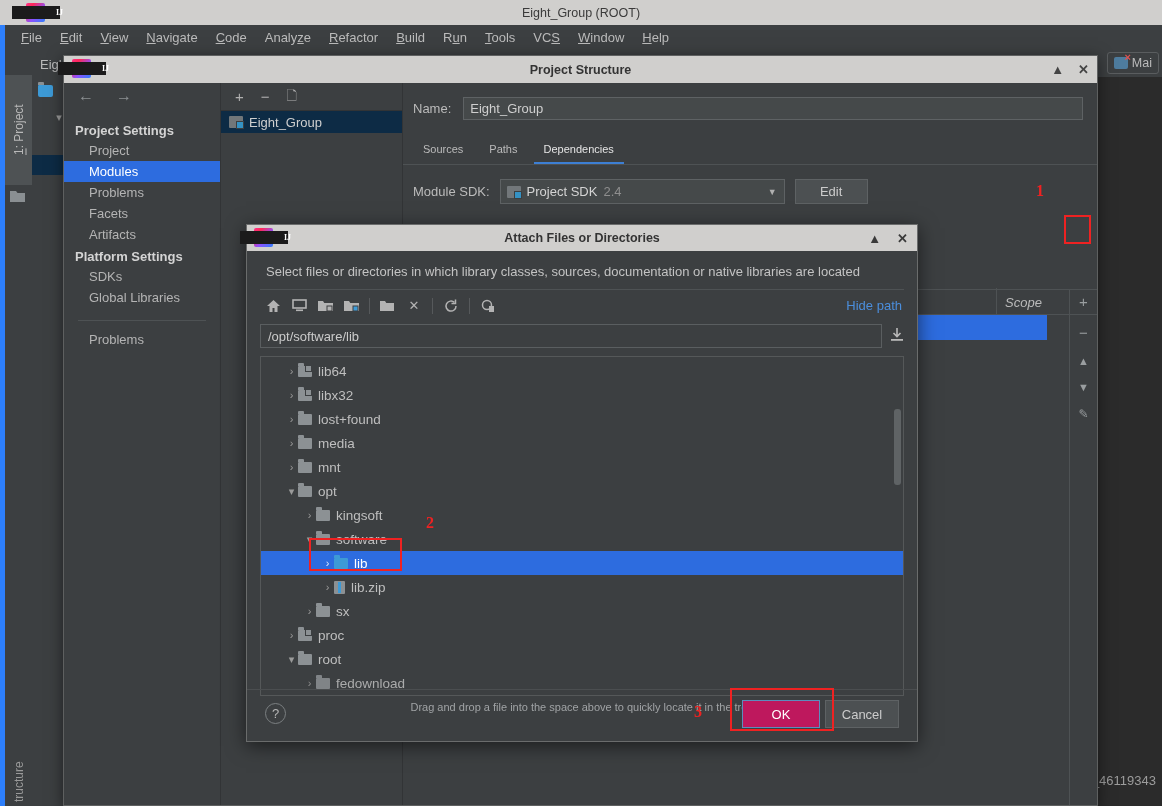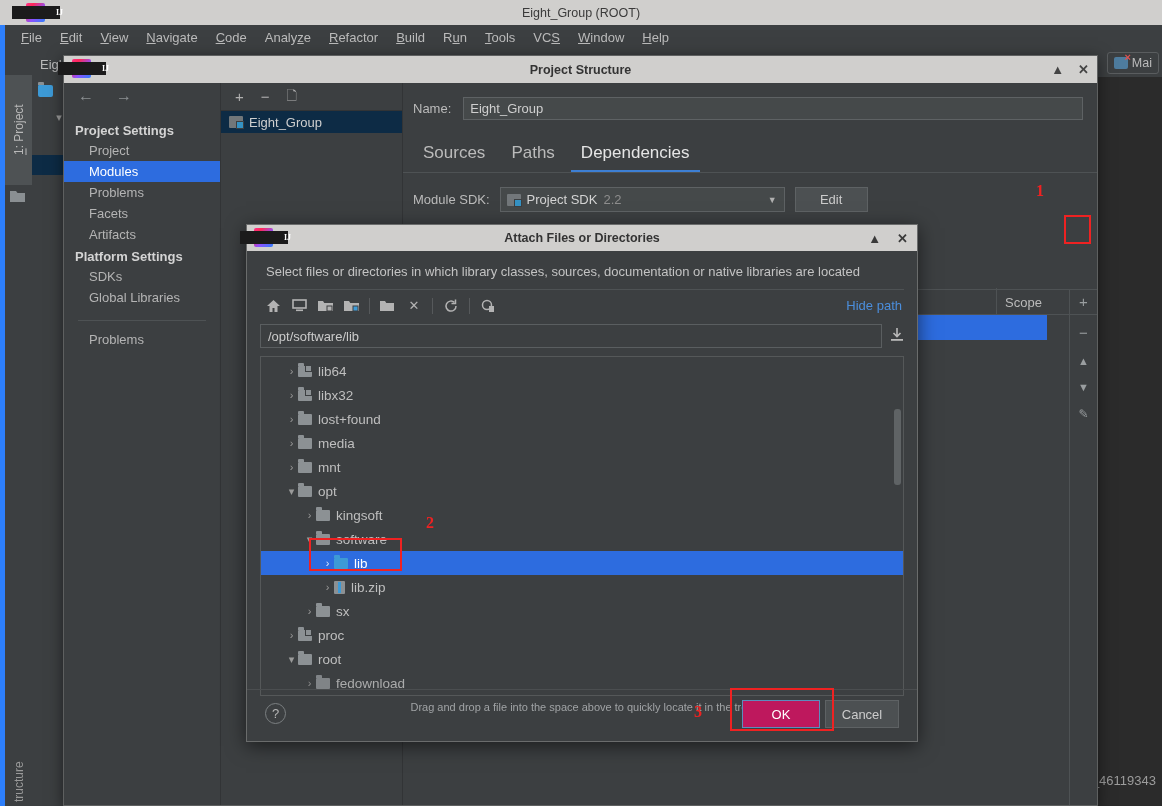--- a/index.html
+++ b/index.html
@@ -126,42 +126,42 @@
   .mod-icon:after{content:"";position:absolute;right:-1px;bottom:-1px;width:6px;height:6px;background:#3592c4;border:1px solid #3c3f41;}
 
   .ps-right { flex:1; position:relative; background:#3c3f41; }
   .name-row { display:flex; align-items:center; gap:12px; padding:14px 0 0 10px; }
   .name-row label { font-size:13px; color:#bbbbbb; }
   .txt-field {
     height:23px; background:#45494a; border:1px solid #5e6264; color:#cfcfcf;
     display:flex; align-items:center; padding:0 6px; font-size:13px;
   }
   .tabs-row { display:flex; gap:6px; padding:18px 0 0 10px; }
-  .ptab { padding:5px 10px 7px 10px; font-size:17px; color:#bbbbbb; }
+  .ptab { padding:5px 10px 7px 10px; font-size:11px; color:#bbbbbb; }
   .ptab.active { color:#e5e5e5; border-bottom:2px solid #3d7fd4; }
   .tabs-underline { height:1px; background:#4e5254; margin:0 0 0 0; }
 
   .sdk-row { display:flex; align-items:center; gap:10px; padding:14px 0 0 10px; }
   .sdk-combo {
     width:285px; height:25px; background:#45494a; border:1px solid #5e6264;
     display:flex; align-items:center; gap:6px; padding:0 6px; position:relative; font-size:13px; color:#d4d4d4;
   }
   .sdk-combo .caret { position:absolute; right:7px; color:#b0b0b0; font-size:9px; }
   .sdk-combo .dim { color:#8e8e8e; }
   .edit-btn {
     width:73px; height:25px; background:#4c5052; border:1px solid #5e6264;
     display:flex; align-items:center; justify-content:center; font-size:13px; color:#cccccc;
   }
 
   .dep-header {
     position:absolute; left:0; top:206px; width:100%; height:26px;
     border-top:1px solid #4e5254; border-bottom:1px solid #4e5254;
     display:flex; align-items:center; font-size:13px; color:#bbbbbb;
   }
-  .dep-header .cell { border-right:1px solid #4e5254; height:28px; display:flex; align-items:center; padding:4px 8px;}
+  .dep-header .cell { border-right:1px solid #4e5254; height:28px; display:flex; align-items:center; padding:4px 8px;font-style:italic;}
   .dep-row-sel { position:absolute; left:0; top:232px; width:644px; height:25px; background:#2d6cdf; }
 
   .dep-side-toolbar {
     position:absolute; right:0; top:206px; width:28px; bottom:0;
     border-left:1px solid #4e5254; display:flex; flex-direction:column; align-items:center;
     padding-top:4px; gap:14px; color:#9a9ea0; font-size:15px;
   }
 
   .marker-red { position:absolute; color:#ef2222; font-size:16px; font-weight:600; font-family:"Liberation Serif", serif;}
   .box-red { position:absolute; border:2px solid #ef2222; }
@@ -369,21 +369,21 @@
         <span class="ptab">Paths</span>
         <span class="ptab active">Dependencies</span>
       </div>
       <div class="tabs-underline"></div>
 
       <div class="sdk-row">
         <label>Module SDK:</label>
         <div class="sdk-combo">
           <span class="mod-icon"></span>
           <span>Project SDK</span>
-          <span class="dim">2.2</span>
+          <span class="dim">2.4</span>
           <span class="caret">▼</span>
         </div>
         <div class="edit-btn">Edit</div>
       </div>
 
       <div class="dep-header">
         <span class="cell" style="width:50px;"></span>
         <span class="cell" style="width:544px;"></span>
         <span class="cell" style="width:80px;border-right:none;">Scope</span>
       </div>

